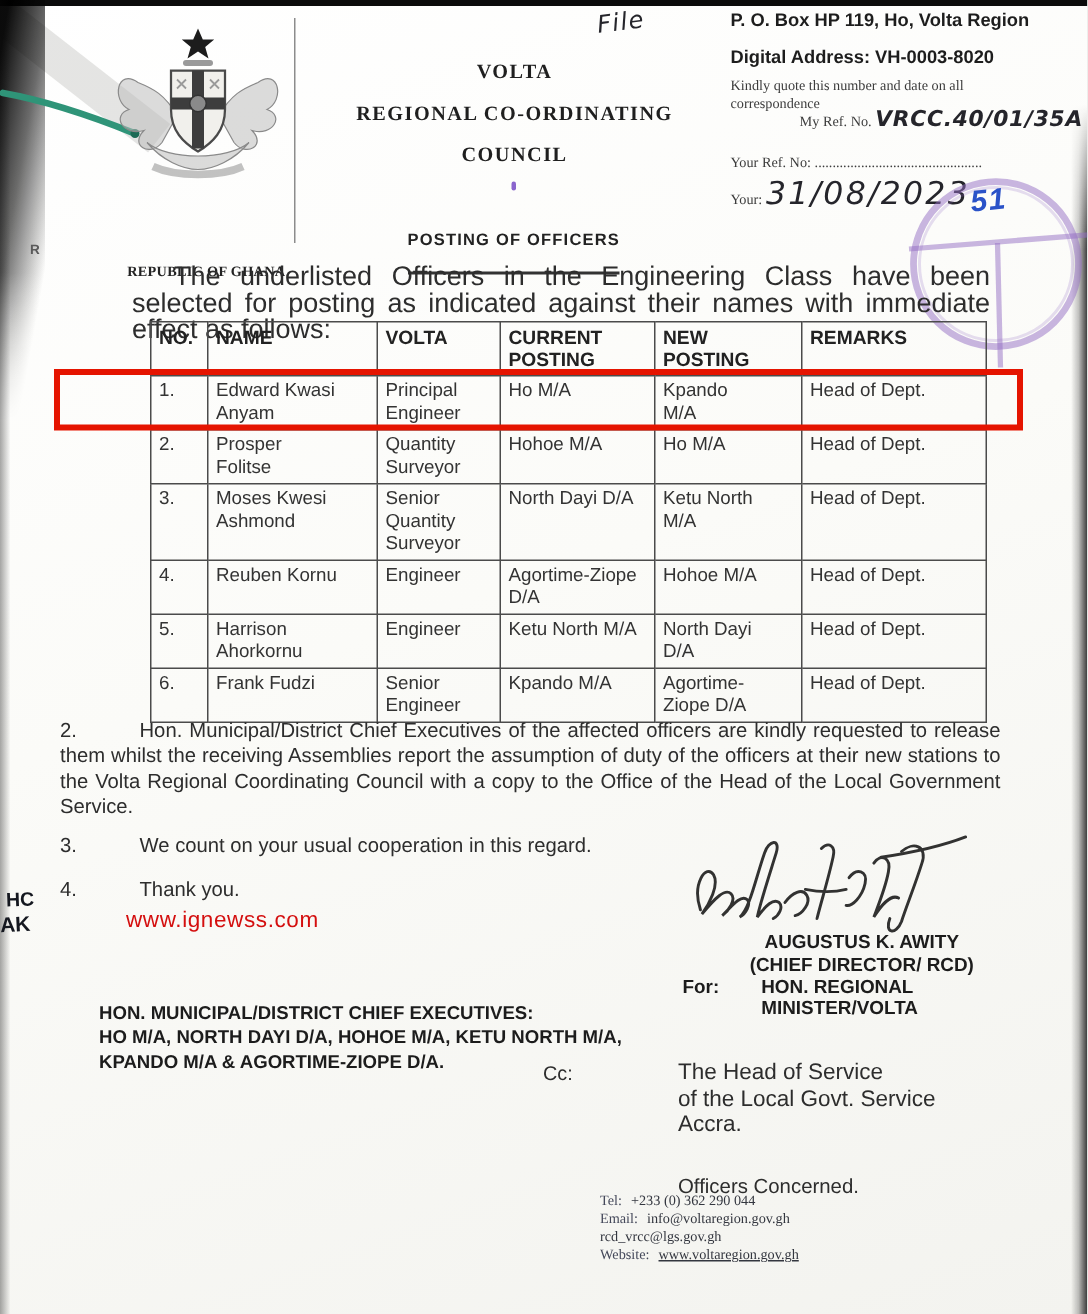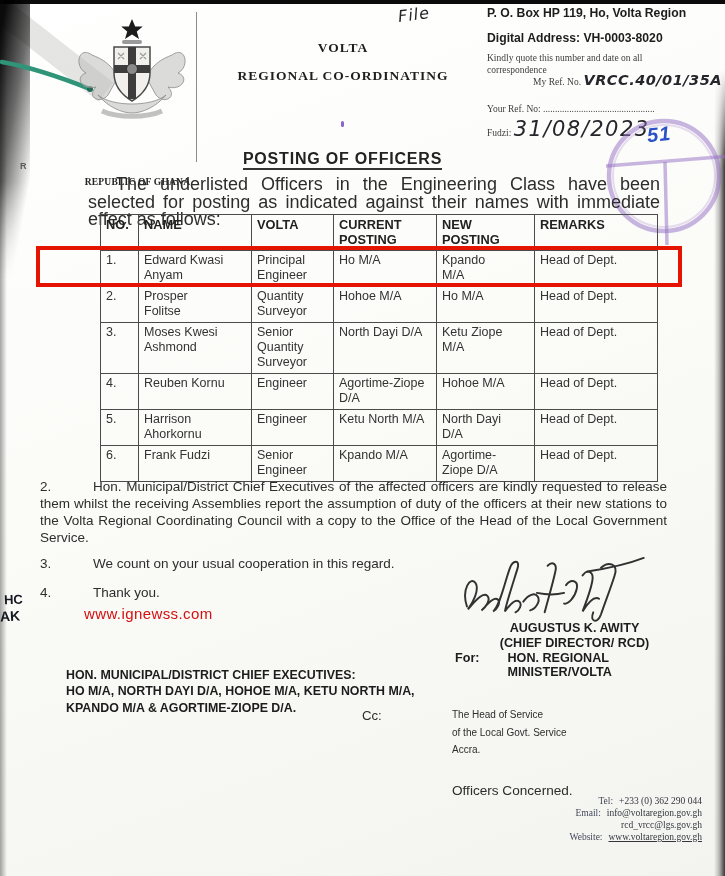--- a/index.html
+++ b/index.html
@@ -47,22 +47,22 @@
   .date-line{top:117px;}
   .hand{font-family:"DejaVu Sans",sans-serif;font-style:italic;color:#25252b;}
   .my-ref .hand{font-size:14.5px;font-weight:bold;letter-spacing:.5px;}
   .date-line .hand{font-size:21px;letter-spacing:1.5px;}
 
   .stamp-svg{left:602px;top:112px;}
   .stamp-num{left:647px;top:123px;font-size:20px;font-style:italic;color:#2a52c8;
      transform:rotate(-6deg);font-weight:bold;letter-spacing:1px;}
 
   .doc-title{left:200px;top:150px;width:285px;text-align:center;}
-  .doc-title span{font-weight:bold;font-size:16px;letter-spacing:.8px;color:#222;
-     border-bottom:2px solid #333;padding-bottom:1px;}
+  .doc-title span{font-weight:bold;font-size:11px;letter-spacing:.8px;color:#222;
+     border-bottom:2px solid #333;padding-bottom:15px;}
 
   .intro{left:88px;top:176px;width:572px;font-size:18px;line-height:17.5px;
      text-align:justify;text-indent:28px;color:#2d2d2d;}
 
   
   .officers-table{left:100px;top:214px;}
   table{border-collapse:collapse;table-layout:fixed;width:557px;}
   th,td{border:1px solid #4b4b4b;vertical-align:top;padding:2px 5px 3px;text-align:left;
      white-space:pre-line;font-size:12.5px;line-height:15px;color:#333;margin-top:48px;}
   th{font-weight:bold;font-size:12.8px;color:#222;}
@@ -80,24 +80,24 @@
   .signature-svg{left:448px;top:556px;}
   .sig-name{left:452px;top:621px;width:245px;text-align:center;font-weight:bold;font-size:12.6px;color:#1c1c1c;}
   .sig-title{left:452px;top:636px;width:245px;text-align:center;font-weight:bold;font-size:12.6px;color:#1c1c1c;}
   .for-line{left:455px;top:651px;width:260px;font-size:12.6px;color:#1c1c1c;display:flex;gap:28px;}
   .for-line .for-label{font-weight:bold;}
   .for-line .for-value{font-weight:bold;}
 
   .recipients{left:66px;top:667px;font-weight:bold;font-size:12.4px;line-height:16.3px;color:#1c1c1c;}
 
   .cc-label{left:362px;top:708px;font-size:13.2px;color:#2d2d2d;}
-  .cc-block{left:452px;top:706px;font-size:10px;line-height:17.5px;color:#2d2d2d;}
+  .cc-block{left:452px;top:706px;font-size:15px;line-height:17.5px;color:#2d2d2d;}
   .officers-concerned{left:452px;top:783px;font-size:13.6px;color:#2d2d2d;}
 
-  .contact{left:400px;top:795px;width:302px;text-align:right;
+  .contact{left:400px;top:795px;width:302px;
      font-family:"Liberation Serif",serif;font-size:9.5px;line-height:12px;color:#33363f;}
   .contact .lbl{margin-right:6px;color:#44485a;}
   .contact .web{text-decoration:underline;margin-top:12px;}
 
   .margin-r{left:20px;top:161px;font-size:9px;font-weight:bold;color:#5a5a5a;}
   .margin-hc{left:4px;top:592px;font-size:13px;font-weight:bold;color:#14171f;transform:rotate(-2deg);}
   .margin-ak{left:0px;top:608px;font-size:14px;font-weight:bold;color:#14171f;transform:rotate(-3deg);}
 </style>
 </head>
 <body>
@@ -130,37 +130,38 @@
     <path d="M46,38 l6,6 M52,38 l-6,6 M68,38 l6,6 M74,38 l-6,6" stroke="#9a9a9a" stroke-width="1.2"></path>
     <path d="M30,96 C45,103 75,103 90,96" stroke="#9a9a9a" stroke-width="5" fill="none" opacity="0.6"></path>
   </svg>
 
   <div class="abs republic">REPUBLIC OF GHANA</div>
   <div class="abs vline"></div>
 
   <div class="abs council">
     <div>VOLTA</div>
     <div>REGIONAL CO-ORDINATING</div>
+    <div>COUNCIL</div>
   </div>
   <div class="abs purple-dot"></div>
   <div class="abs file-note hand">File</div>
 
   <div class="abs hdr-right po-box">P. O. Box HP 119, Ho, Volta Region</div>
   <div class="abs hdr-right digital">Digital Address: VH-0003-8020</div>
   <div class="abs hdr-right quote">Kindly quote this number and date on all correspondence</div>
   <div class="abs hdr-right refline my-ref">
     <span>My Ref. No.</span>
     <span class="hand">VRCC.40/01/35A</span>
   </div>
   <div class="abs hdr-right refline your-ref">
     <span>Your Ref. No:</span>
     <span>...............................................</span>
   </div>
   <div class="abs hdr-right refline date-line">
-    <span>Fudzi:</span>
+    <span>Your:</span>
     <span class="hand">31/08/2023</span>
   </div>
 
   <svg class="abs stamp-svg" width="131" height="145" viewBox="0 0 131 145">
     <circle cx="62" cy="64" r="55" fill="none" stroke="rgba(147,109,196,0.5)" stroke-width="4.5"></circle>
     <circle cx="62" cy="64" r="51" fill="none" stroke="rgba(147,109,196,0.22)" stroke-width="2"></circle>
     <path d="M4,54 L130,44" stroke="rgba(147,109,196,0.5)" stroke-width="3.5" fill="none"></path>
     <path d="M63,50 L65,133" stroke="rgba(147,109,196,0.5)" stroke-width="3.5" fill="none"></path>
   </svg>
   <div class="abs stamp-num">51</div>
@@ -213,21 +214,21 @@
         <td>Head of Dept.</td>
       </tr>
       <tr>
         <td>3.</td>
         <td>Moses Kwesi
 Ashmond</td>
         <td>Senior
 Quantity
 Surveyor</td>
         <td>North Dayi D/A</td>
-        <td>Ketu Ziope
+        <td>Ketu North
 M/A</td>
         <td>Head of Dept.</td>
       </tr>
       <tr>
         <td>4.</td>
         <td>Reuben Kornu</td>
         <td>Engineer</td>
         <td>Agortime-Ziope
 D/A</td>
         <td>Hohoe M/A</td>

